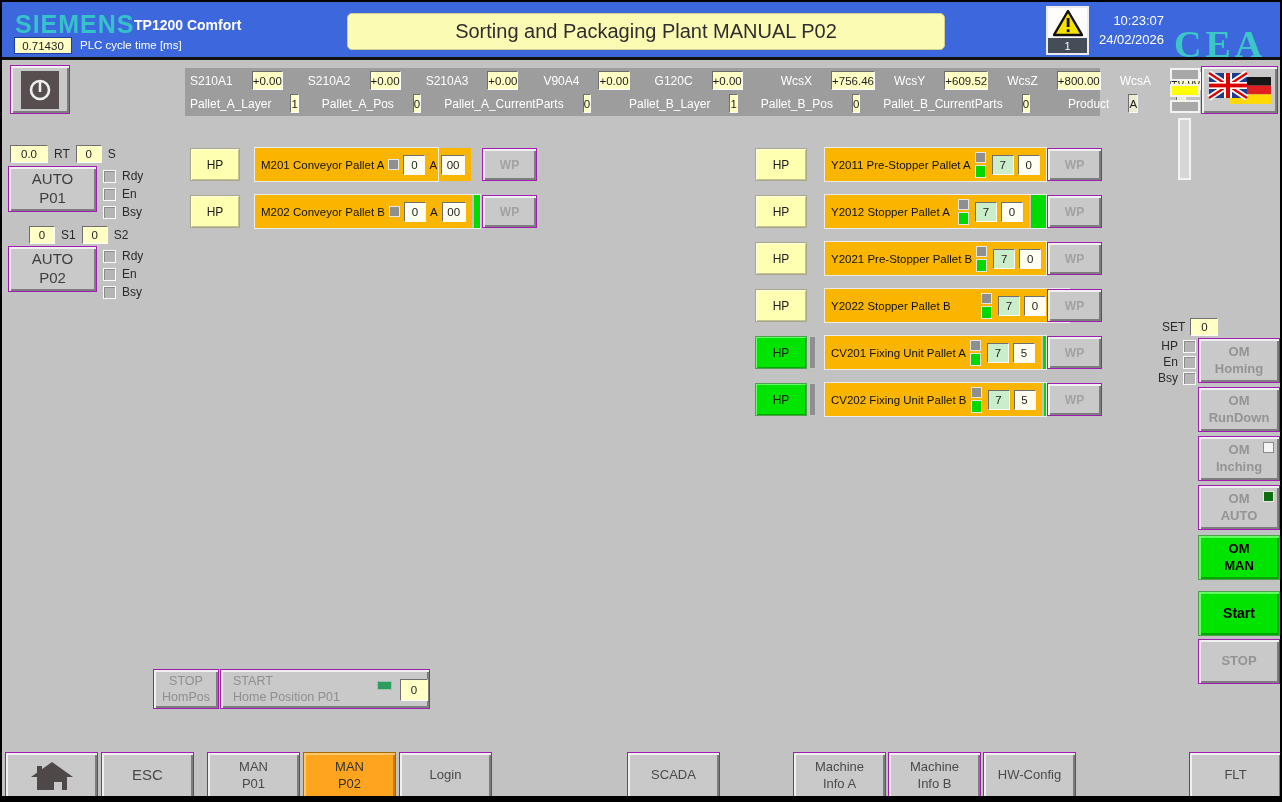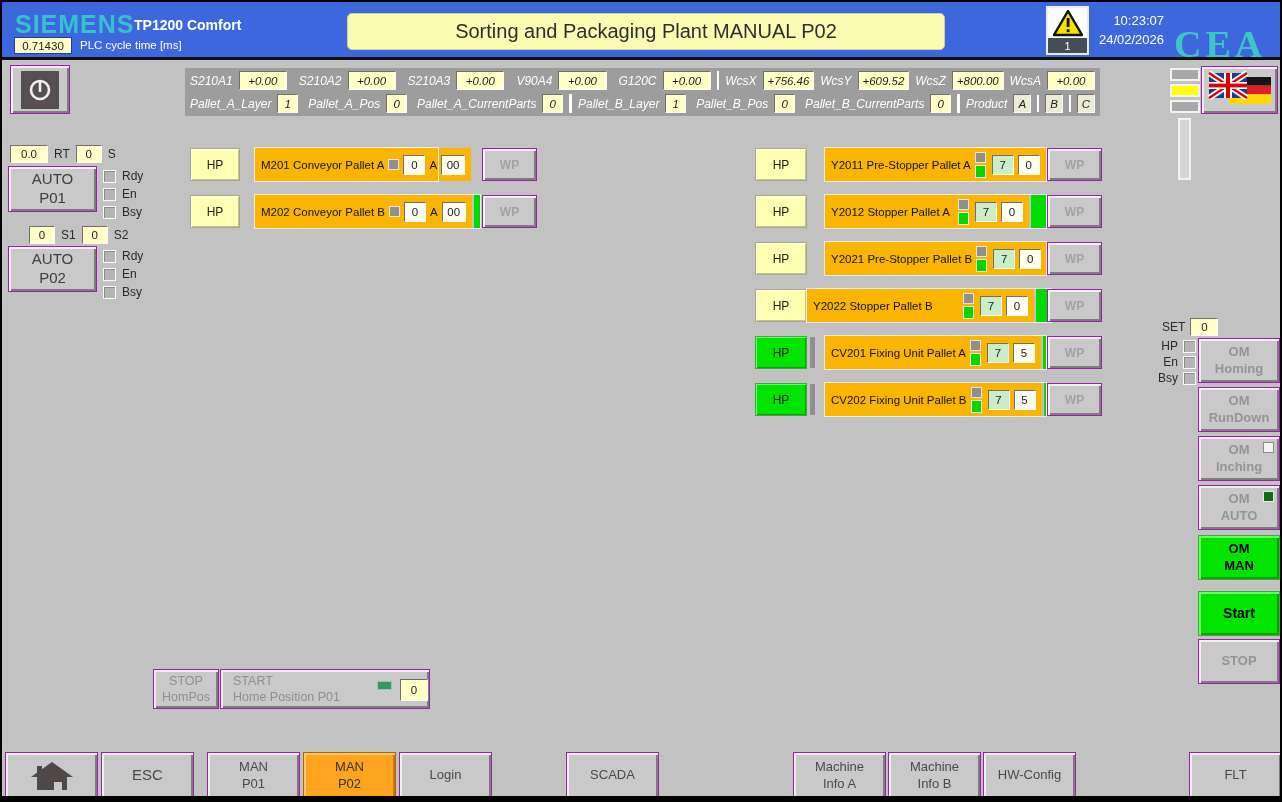--- a/index.html
+++ b/index.html
@@ -41,21 +41,21 @@
        color:#1c1c1c; font-size:11.5px; display:flex; align-items:center; justify-content:center; }
   .fy { background:#ffffc6; }
   .fg { background:#c9eec9; }
   .chk { width:13px; height:13px; background:#b5b5b5; border:1px solid #fafafa;
          box-shadow:inset 1px 1px 0 #8b8b8b; }
   .lblrow { display:flex; align-items:center; gap:6px; font-size:12px; color:#2a2a2a; height:16px; }
   
   .status { position:absolute; left:183px; top:66px; width:915px; height:48px;
             background:#9d9d9d; display:flex; flex-direction:column; justify-content:space-between;
             padding:2px 5px; }
-  .srow { display:flex; align-items:center; height:21px; gap:6px;font-style:italic; }
+  .srow { display:flex; align-items:center; height:21px; gap:19px; }
   .sl { color:#fff; font-size:12px; white-space:nowrap; }
   .sv { height:19px; font-size:11.5px; }
   .sdiv { width:3px; height:19px; background:#fff; }
   .pbox { width:19px; height:19px; font-size:11.5px; background:#ececd2; }
   
   .cboxes { position:absolute; left:1168px; top:66px; display:flex; flex-direction:column; gap:3px; }
   .cbox { width:30px; height:13px; border:2px solid #f2f2f2; }
   .vstrip { position:absolute; left:1176px; top:116px; width:13px; height:62px;
             background:#d6d6d6; border:2px solid #f2f2f2; }
   .flagbtn { position:absolute; left:1199px; top:64px; width:77px; height:48px;
@@ -343,21 +343,21 @@
           <span class="sqg"></span>
         </span>
       <span class="f fg fsm">7</span>
       <span class="f fsm">0</span>
     </div>
     <div class="cap"></div>
   </div>
   <div class="wp raised" style="left:1045px;top:240px">WP</div>
 
   <div class="hp" style="left:753px;top:287px;width:52px">HP</div>
-  <div class="devbar" style="left:805px;top:287px;width:244px">
+  <div class="devbar" style="left:823px;top:287px;width:244px">
     <div class="orange">
       <span class="lbl">Y2022 Stopper Pallet B</span>
       <span class="indcol">
           <span class="sq"></span>
           <span class="sqg"></span>
         </span>
       <span class="f fg fsm">7</span>
       <span class="f fsm">0</span>
     </div>
     <div class="cap"></div>
@@ -464,21 +464,21 @@
     <span>MAN</span>
     <span>P01</span>
   </div>
   <div class="navbtn raised active" style="left:301px">
     <span>MAN</span>
     <span>P02</span>
   </div>
   <div class="navbtn raised" style="left:397px">
     <span>Login</span>
   </div>
-  <div class="navbtn raised" style="left:564px">
+  <div class="navbtn raised" style="left:625px">
     <span>SCADA</span>
   </div>
   <div class="navbtn raised" style="left:791px">
     <span>Machine</span>
     <span>Info A</span>
   </div>
   <div class="navbtn raised" style="left:886px">
     <span>Machine</span>
     <span>Info B</span>
   </div>

